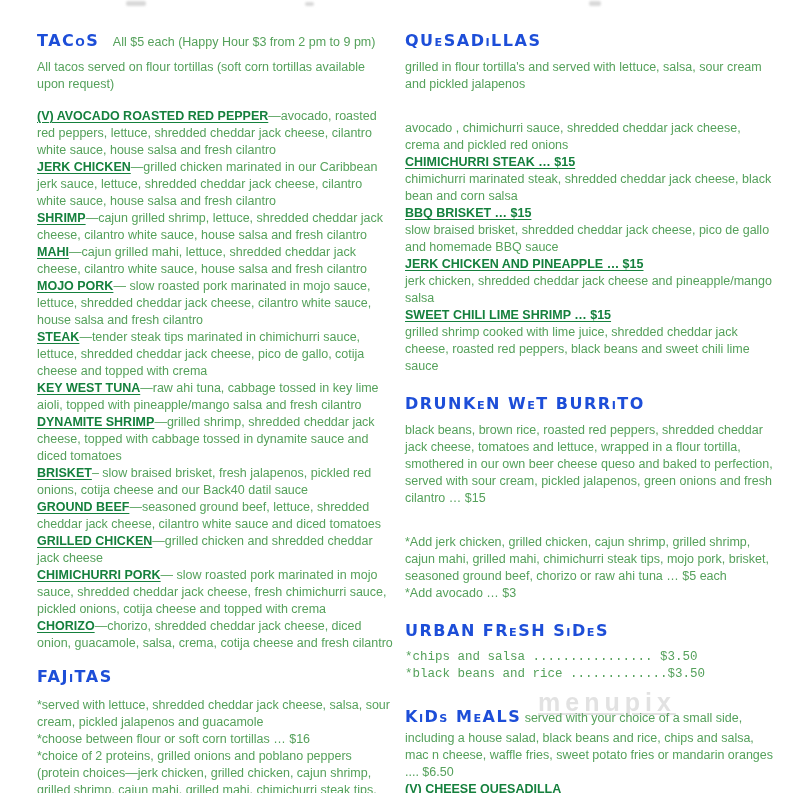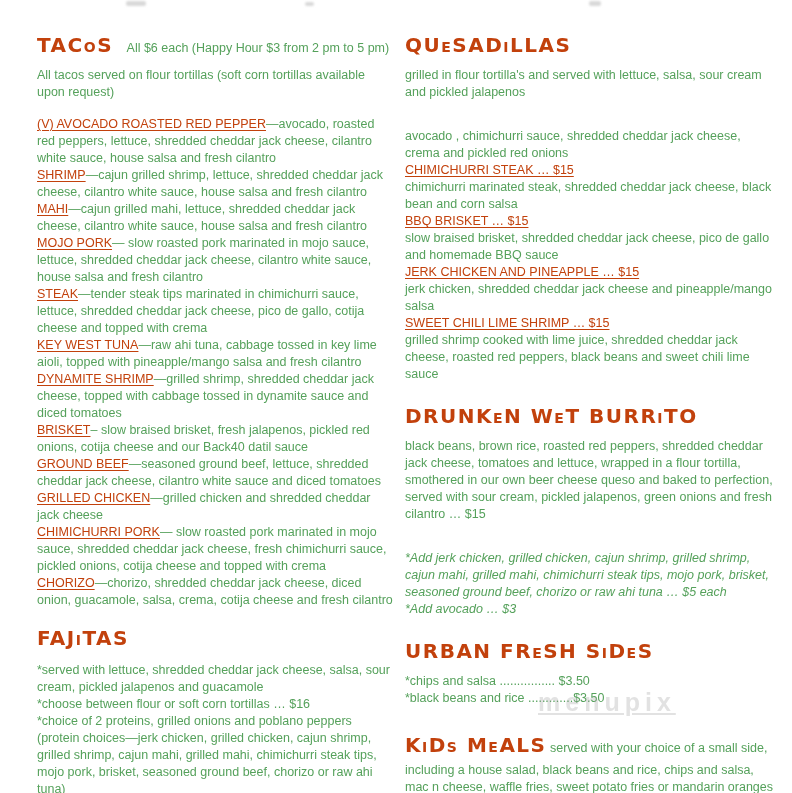--- a/index.html
+++ b/index.html
@@ -16,37 +16,37 @@
     display: flex;
     padding: 30px 18px 0 37px;
     gap: 12px;
   }
   .col-left  { width: 356px; flex: none; }
   .col-right { width: 369px; flex: none; }
 
   .sec-heading {
     font-family: "DejaVu Sans", sans-serif;
     font-weight: 900;
-    font-size: 20px;
-    line-height: 30px;
-    color: #c2410c;
+    font-size: 16px;
+    line-height: 22px;
+    color: #1d4ed8;
     letter-spacing: 1.5px;
     display: inline;
   }
   .funky .sm { font-size: 0.70em; }
 
   .body-text, .item {
     color: #55a15b;
     font-size: 12.5px;
     line-height: 17px;
     margin: 0;
   }
   .item-name {
-    color: #c2410c;
-    font-weight: 400;
+    color: #15803d;
+    font-weight: 700;
     text-decoration: underline;
     text-decoration-thickness: 1px;
     text-underline-offset: 2px;
     cursor: pointer;
   }
   a.block-name { display: table; }
 
   .header-row { margin: 0 0 5px 0; }
   .header-row .tagline { margin-left: 10px; }
 
@@ -55,24 +55,24 @@
 
   .fajitas-heading-wrap { margin: 14px 0 7px 0; }
   .fajitas-lines p { margin: 0; }
 
   .q-heading-wrap { margin: 0 0 5px 0; }
   .q-intro { margin: 0 0 27px 0; }
   .q-items p { margin: 0; }
 
   .burrito-heading-wrap { margin: 18px 0 5px 0; }
   .burrito-desc { margin: 0 0 27px 0; }
-  .burrito-addons p { margin: 0; font-style: italic; }
+  .burrito-addons p { margin: 0; }
 
   .sides-heading-wrap { margin: 18px 0 5px 0; }
-  .sides-lines p { margin: 0; }
+  .sides-lines p { margin: 0; font-family: Liberation Mono, monospace; }
 
   .kids-wrap { margin-top: 23px; }
   .kids-intro-line { margin: 0; }
   .kids-items p { margin: 0; }
 
   .watermark {
     position: absolute;
     left: 538px;
     top: 688px;
     font-size: 25px;
@@ -101,27 +101,28 @@
   <div class="scan-artifact art-1"></div>
   <div class="scan-artifact art-2"></div>
   <div class="scan-artifact art-3"></div>
 
   <div class="cols">
 
     <div class="col-left">
 
       <p class="body-text header-row">
         <span class="sec-heading funky">TAC<span class="sm">O</span>S</span>
-        <span class="tagline">All $6 each (Happy Hour $3 from 2 pm to 5 pm)</span>
+        <span class="tagline">All $5 each (Happy Hour $3 from 2 pm to 9 pm)</span>
       </p>
 
       <p class="body-text tacos-intro">All tacos served on flour tortillas (soft corn tortillas available upon request)</p>
 
       <div class="items">
         <p class="item"><a class="item-name">(V) AVOCADO ROASTED RED PEPPER</a><span>—avocado, roasted red peppers, lettuce, shredded cheddar jack cheese, cilantro white sauce, house salsa and fresh cilantro</span></p>
+        <p class="item"><a class="item-name">JERK CHICKEN</a><span>—grilled chicken marinated in our Caribbean jerk sauce, lettuce, shredded cheddar jack cheese, cilantro white sauce, house salsa and fresh cilantro</span></p>
         <p class="item"><a class="item-name">SHRIMP</a><span>—cajun grilled shrimp, lettuce, shredded cheddar jack cheese, cilantro white sauce, house salsa and fresh cilantro</span></p>
         <p class="item"><a class="item-name">MAHI</a><span>—cajun grilled mahi, lettuce, shredded cheddar jack cheese, cilantro white sauce, house salsa and fresh cilantro</span></p>
         <p class="item"><a class="item-name">MOJO PORK</a><span>— slow roasted pork marinated in mojo sauce, lettuce, shredded cheddar jack cheese, cilantro white sauce, house salsa and fresh cilantro</span></p>
         <p class="item"><a class="item-name">STEAK</a><span>—tender steak tips marinated in chimichurri sauce, lettuce, shredded cheddar jack cheese, pico de gallo, cotija cheese and topped with crema</span></p>
         <p class="item"><a class="item-name">KEY WEST TUNA</a><span>—raw ahi tuna, cabbage tossed in key lime aioli, topped with pineapple/mango salsa and fresh cilantro</span></p>
         <p class="item"><a class="item-name">DYNAMITE SHRIMP</a><span>—grilled shrimp, shredded cheddar jack cheese, topped with cabbage tossed in dynamite sauce and diced tomatoes</span></p>
         <p class="item"><a class="item-name">BRISKET</a><span>– slow braised brisket, fresh jalapenos, pickled red onions, cotija cheese and our Back40 datil sauce</span></p>
         <p class="item"><a class="item-name">GROUND BEEF</a><span>—seasoned ground beef, lettuce, shredded cheddar jack cheese, cilantro white sauce and diced tomatoes</span></p>
         <p class="item"><a class="item-name">GRILLED CHICKEN</a><span>—grilled chicken and shredded cheddar jack cheese</span></p>
         <p class="item"><a class="item-name">CHIMICHURRI PORK</a><span>— slow roasted pork marinated in mojo sauce, shredded cheddar jack cheese, fresh chimichurri sauce, pickled onions, cotija cheese and topped with crema</span></p>

